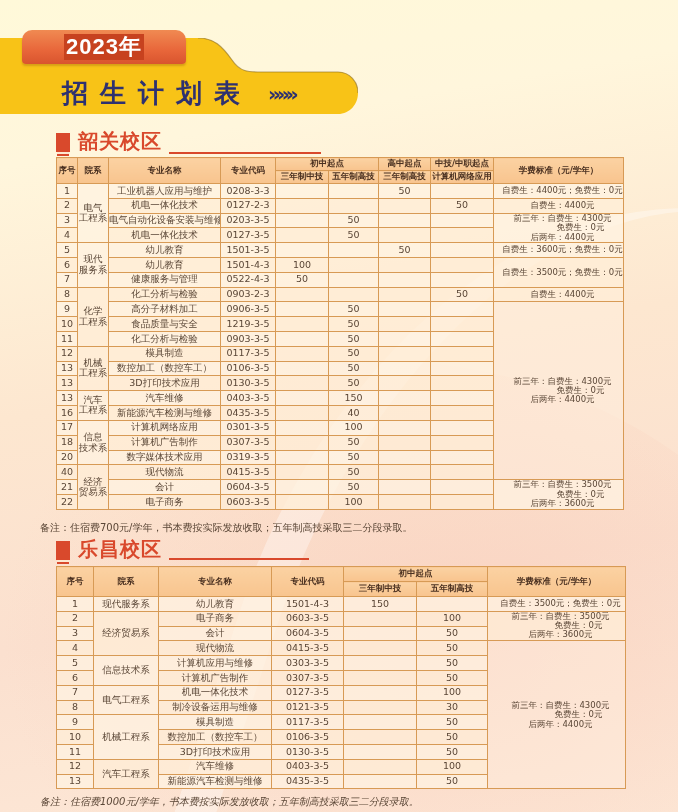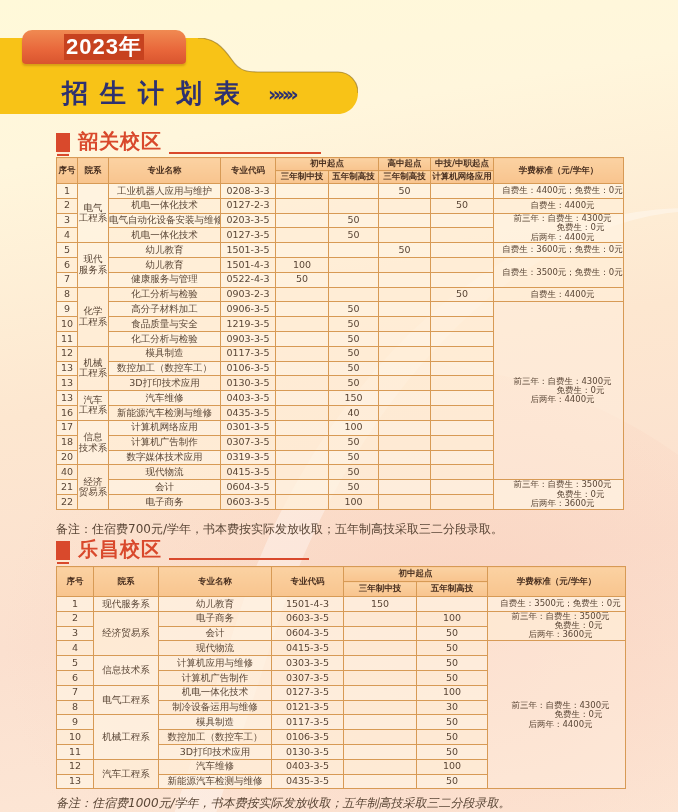--- a/index.html
+++ b/index.html
@@ -76,21 +76,21 @@
   table.plan th {
     background: linear-gradient(180deg, #fbd2a2, #f8c48e); font-weight: bold; color: #4a3020; font-size: 8.5px;
   }
   table.plan td { background: rgba(255,243,226,0.75); }
   table.plan tr:nth-child(even) td { background: rgba(255,238,215,0.75); }
   td.fee { text-align: left; padding-left: 8px !important; font-size: 8.5px; white-space: normal !important; line-height: 1.15; }
   td.fee.tall { background: rgba(255,240,225,0.45) !important; }
   .fee-line { display: block; }
   .fee-indent { display: block; padding-left: 36px; }
   .note {
-    position: absolute; left: 56px; font-size: 12px; color: #5a4636; white-space: nowrap;
+    position: absolute; left: 40px; font-size: 10px; color: #5a4636; white-space: nowrap;
   }
 </style>
 </head>
 <body>
 
 <div class="swoosh1"></div>
 <div class="swoosh2"></div>
 
 <div class="banner">
   <svg class="banner-yellow" width="358" height="76" viewBox="0 0 358 76">

